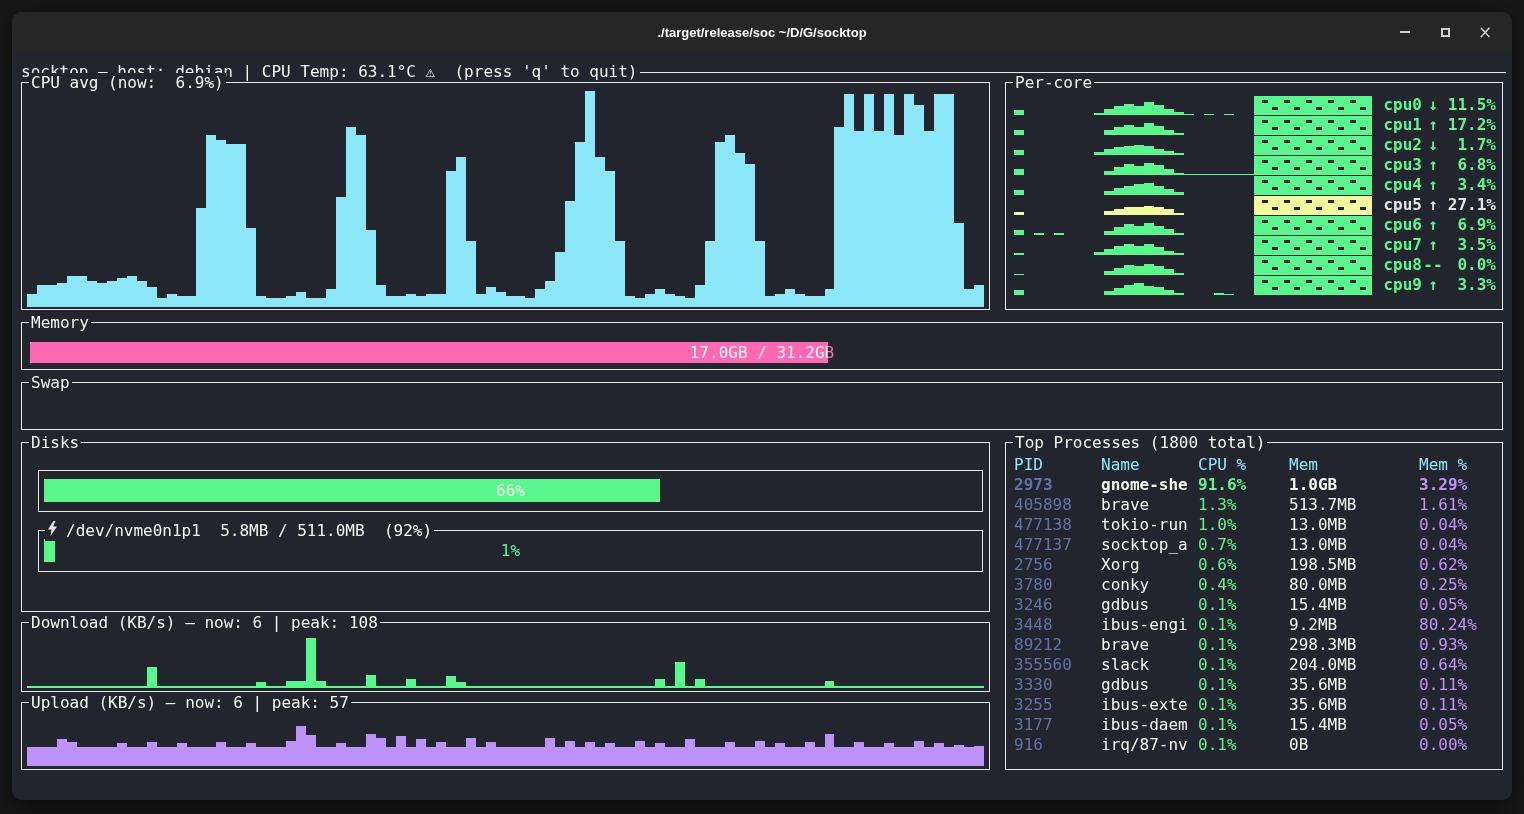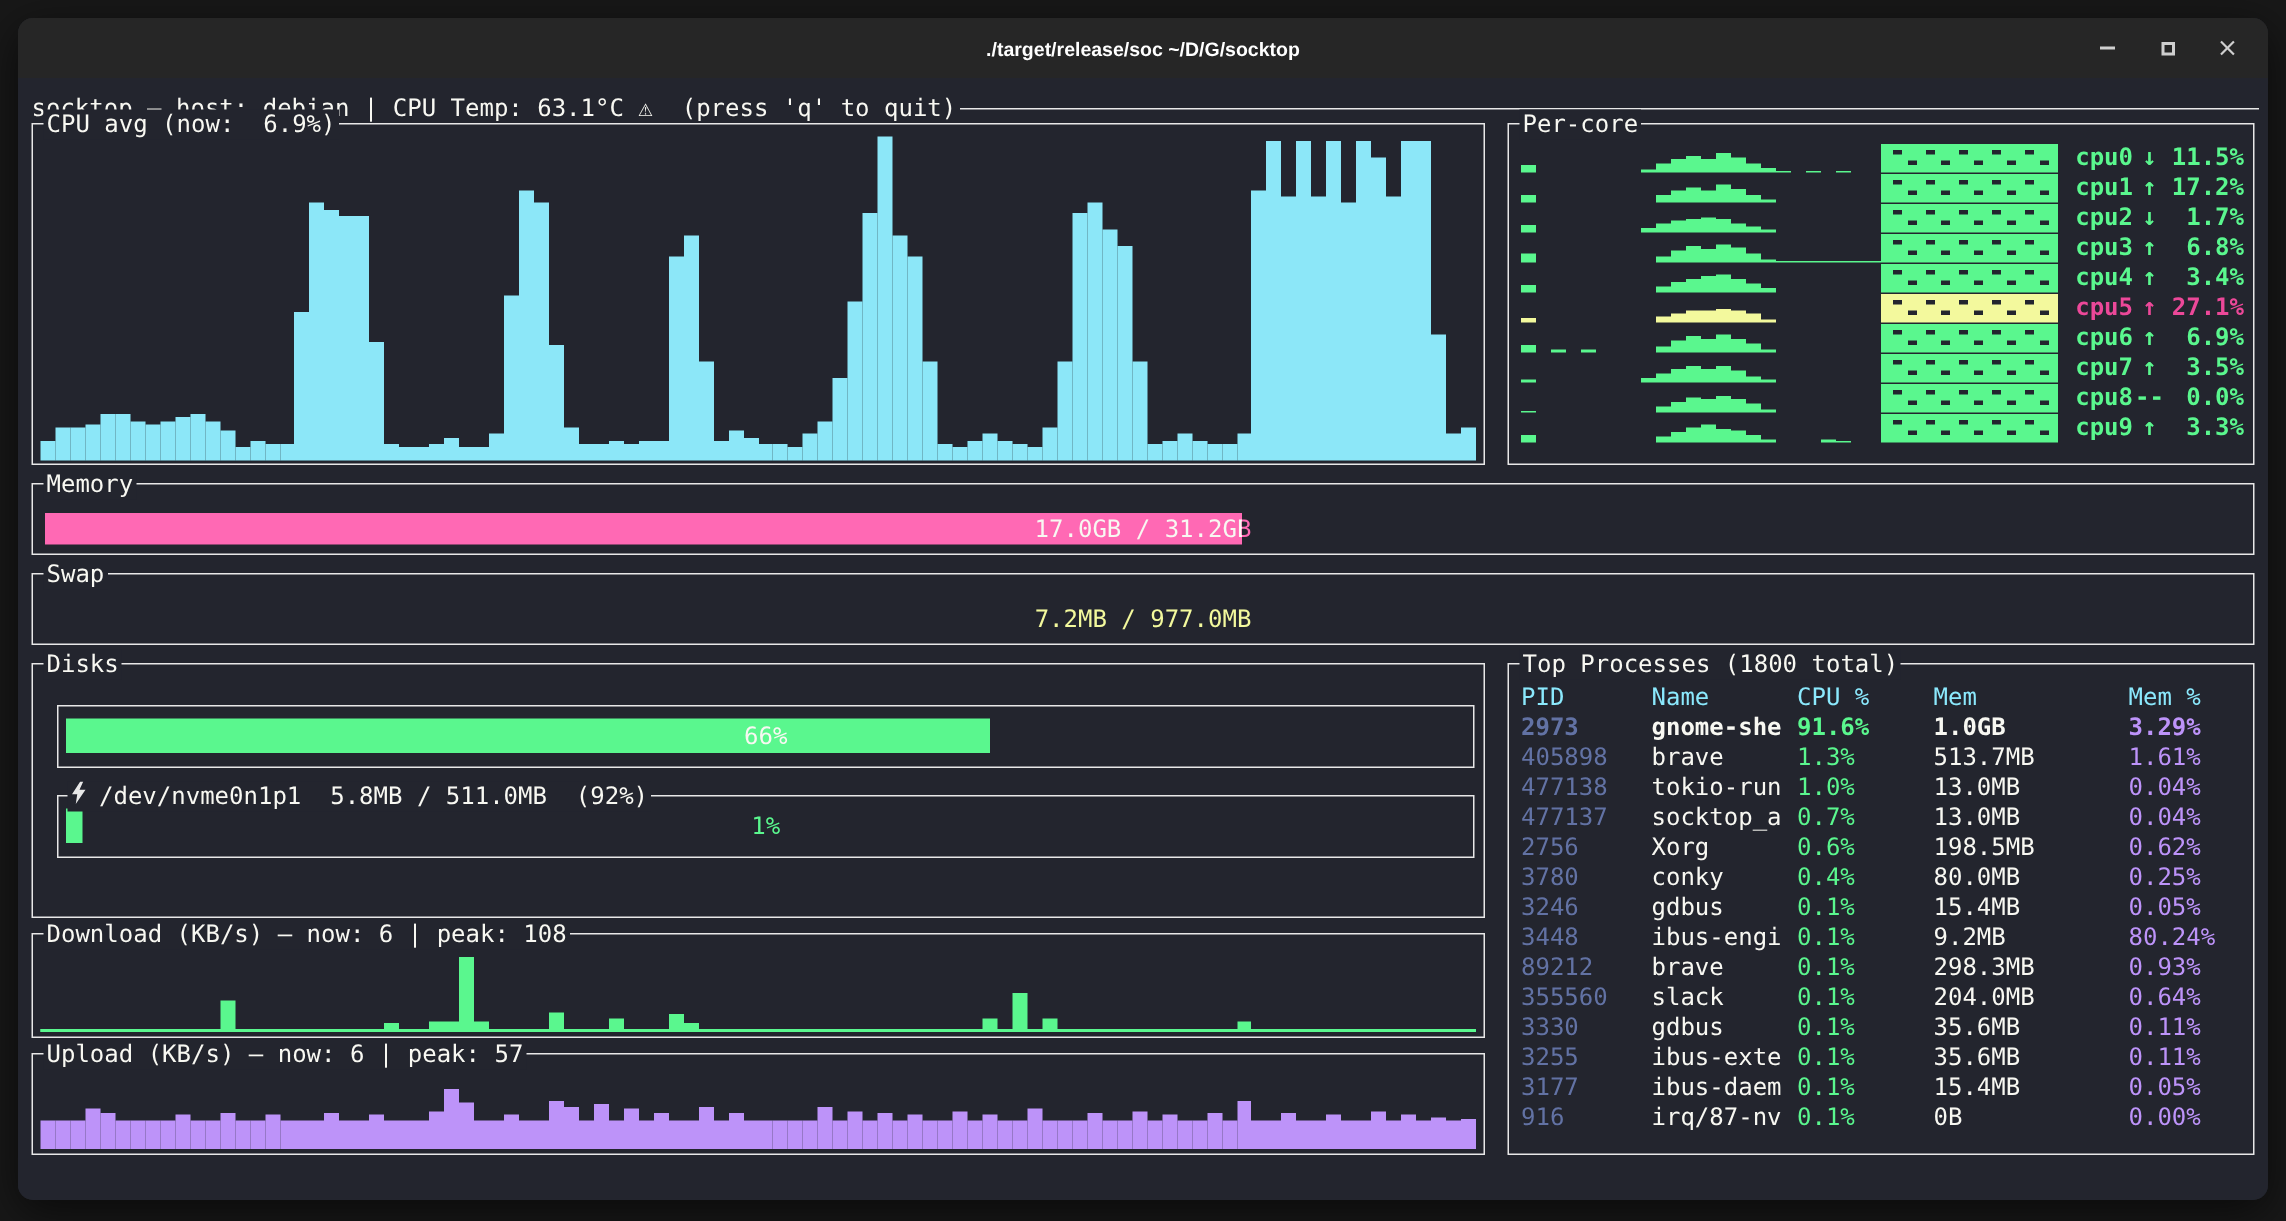--- a/index.html
+++ b/index.html
@@ -397,21 +397,21 @@
                 <div style="height: 12%; background: rgb(243, 249, 157);"></div>
                 <div style="height: 0%; background: rgb(243, 249, 157);"></div>
                 <div style="height: 0%; background: rgb(243, 249, 157);"></div>
                 <div style="height: 0%; background: rgb(243, 249, 157);"></div>
                 <div style="height: 0%; background: rgb(243, 249, 157);"></div>
                 <div style="height: 0%; background: rgb(243, 249, 157);"></div>
                 <div style="height: 0%; background: rgb(243, 249, 157);"></div>
                 <div style="height: 0%; background: rgb(243, 249, 157);"></div>
               </div>
               <div class="block" style="background-color: rgb(243, 249, 157);"></div>
-              <div class="core-label" style="color: #ec4899;">
+              <div class="core-label" style="color: #e5e5e5;">
                 <span>cpu5</span>
                 <span class="arrow">↑</span>
                 <span class="pct">27.1%</span>
               </div>
             </div>
             <div class="core-row">
               <div class="hist">
                 <div style="height: 25%; background: rgb(90, 247, 142);"></div>
                 <div style="height: 0%; background: rgb(90, 247, 142);"></div>
                 <div style="height: 8%; background: rgb(90, 247, 142);"></div>
@@ -555,24 +555,20 @@
             <div class="gfill" style="width: 54.5%; background: rgb(255, 105, 180);"></div>
             <div class="glabel" style="color: rgb(255, 105, 180);">17.0GB / 31.2GB</div>
             <div class="gclip" style="width: 54.5%;">
               <div class="glabel" style="color: rgb(248, 248, 242); width: 183.486%;">17.0GB / 31.2GB</div>
             </div>
           </div>
       </section>
 
       <section class="panel" style="left:9px;top:330px;width:1482px;height:48px;">
         <span class="ptitle">Swap</span>
-        <div class="gauge" id="swap-gauge">
-            <div class="gfill" style="width: 0%; background: rgb(243, 249, 157);"></div>
-            <div class="glabel" style="color: rgb(243, 249, 157);">7.2MB / 977.0MB</div>
-          </div>
       </section>
 
       <section class="panel" style="left:9px;top:390px;width:969px;height:170px;">
         <span class="ptitle">Disks</span>
         <div id="disk-list">
             <div class="subbox" style="top: 27px;">
               <div class="gauge">
                 <div class="gfill" style="width: 66%; background: rgb(90, 247, 142);"></div>
                 <div class="glabel" style="color: rgb(90, 247, 142);">66%</div>
                 <div class="gclip" style="width: 66%;">

